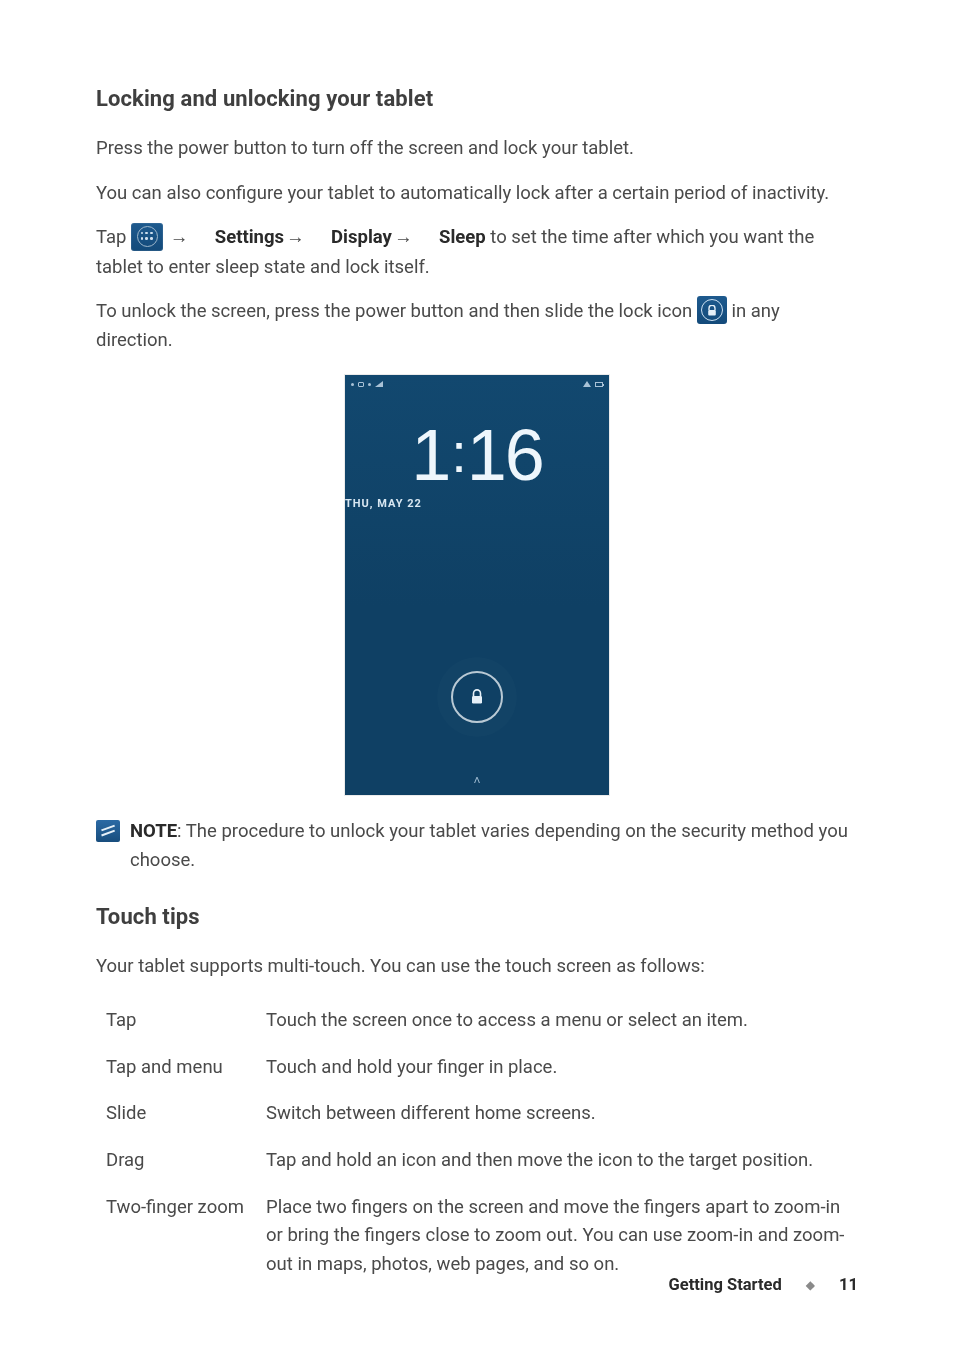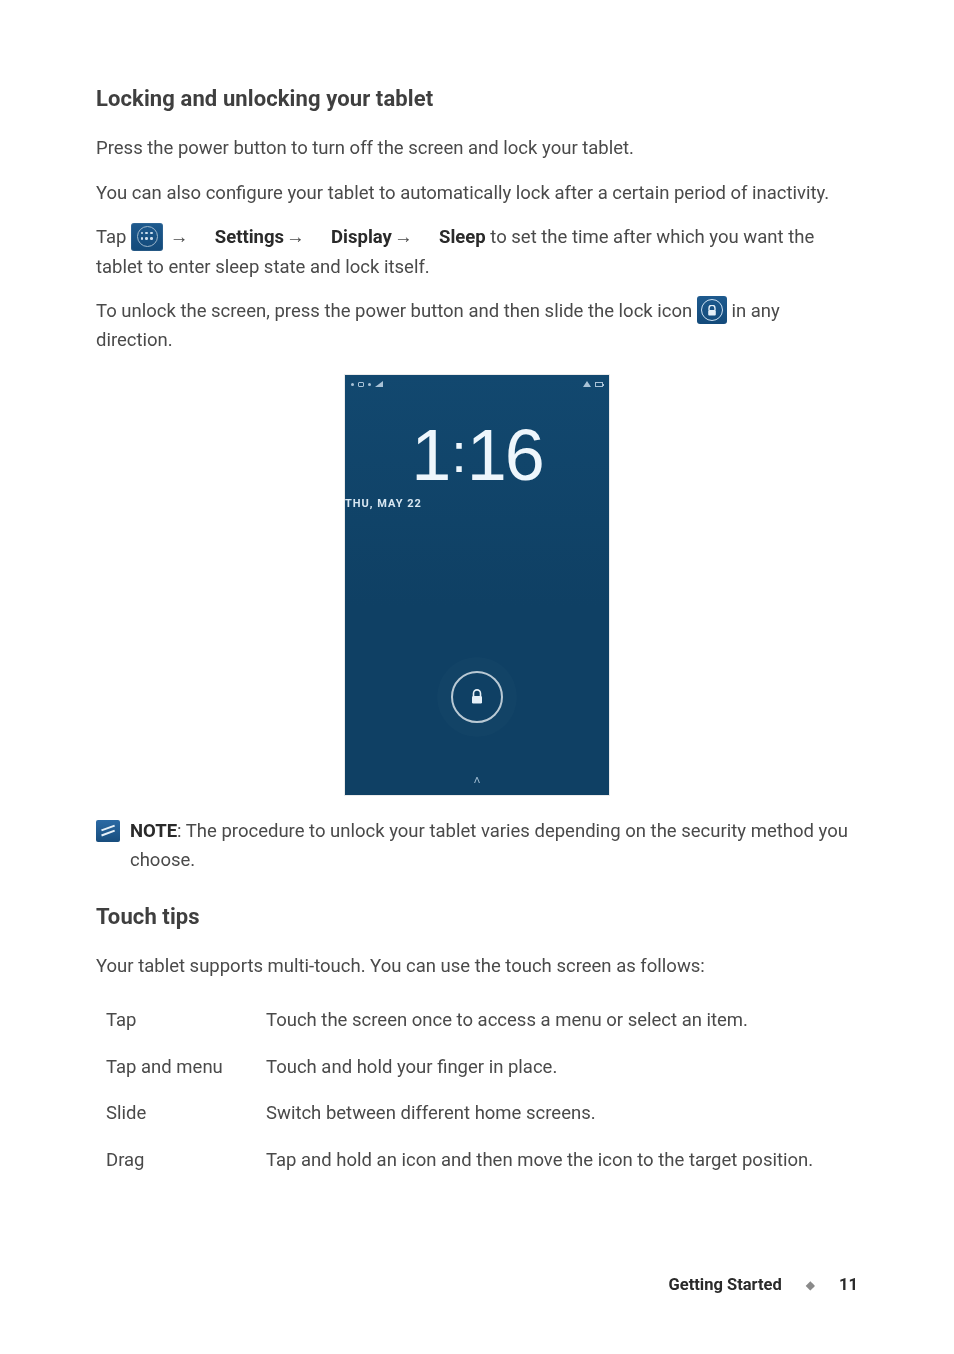--- a/index.html
+++ b/index.html
@@ -249,20 +249,24 @@
         <td>Touch and hold your finger in place.</td>
       </tr>
       <tr>
         <td class="term">Slide</td>
         <td>Switch between different home screens.</td>
       </tr>
       <tr>
         <td class="term">Drag</td>
         <td>Tap and hold an icon and then move the icon to the target position.</td>
       </tr>
+      <tr>
+        <td class="term">Two-finger zoom</td>
+        <td>Place two fingers on the screen and move the fingers apart to zoom-in or bring the fingers close to zoom out. You can use zoom-in and zoom-out in maps, photos, web pages, and so on.</td>
+      </tr>
     </tbody>
   </table>
 
   <div class="footer">
     <span class="chapter">Getting Started</span>
     <span class="diamond">◆</span>
     <span class="pg">11</span>
   </div>
 
 </div>

